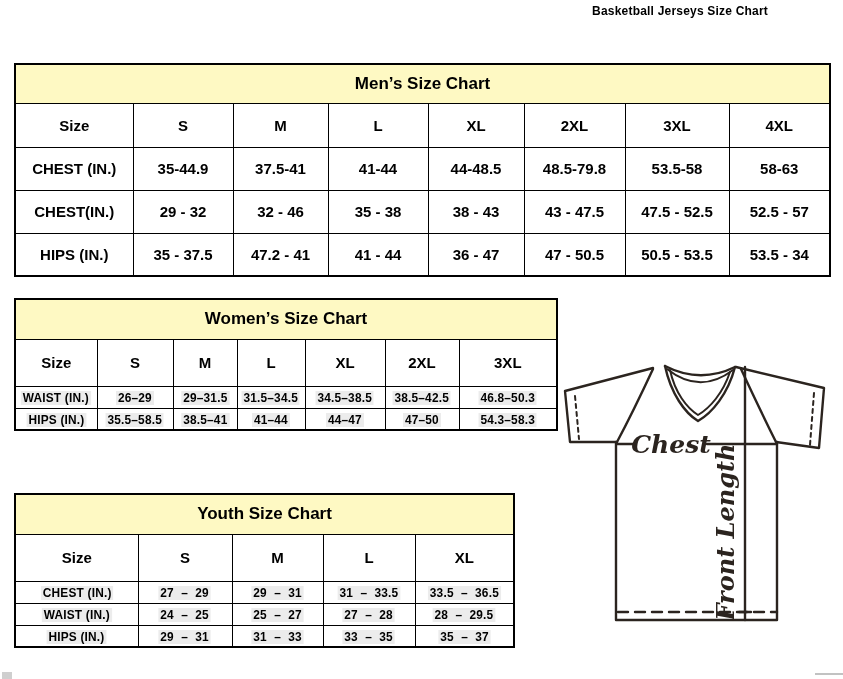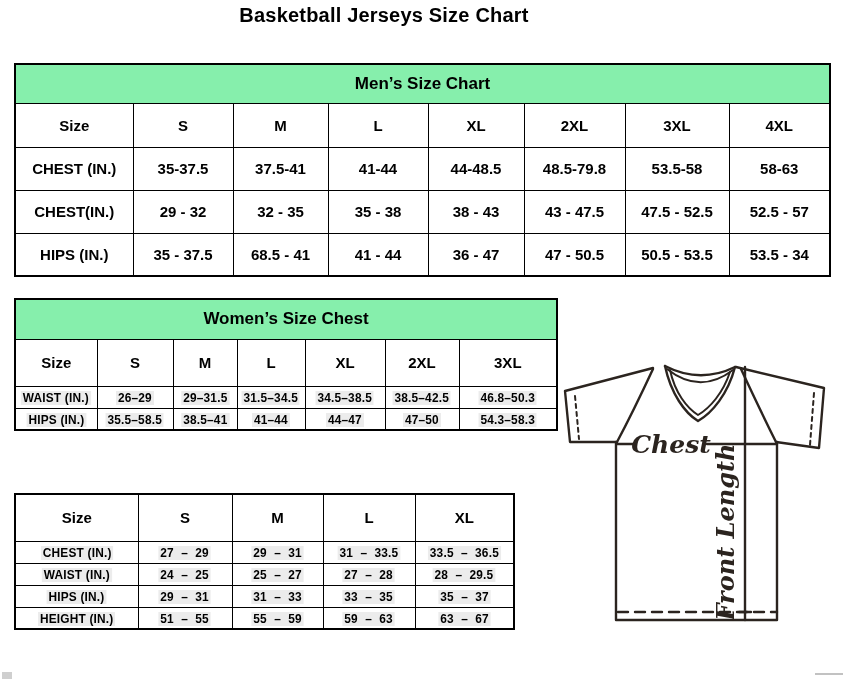--- a/index.html
+++ b/index.html
@@ -3,32 +3,32 @@
 <meta charset="utf-8">
 <style>
   * { margin:0; padding:0; box-sizing:border-box; }
   html,body { background:#ffffff; }
   body {
     width:843px; height:679px; position:relative; overflow:hidden;
     font-family:"Liberation Sans", sans-serif; color:#000;
   }
   .page-title {
     position:absolute; top:4px; left:0; width:768px;
-    text-align:center; font-size:20px; font-weight:bold; letter-spacing:0.2px;
+    text-align:right; font-size:12px; font-weight:bold; letter-spacing:0.2px;
   }
   table.size-table {
     position:absolute; border-collapse:collapse; table-layout:fixed;
     background:#fff; border:2px solid #000;
   }
   .size-table th, .size-table td {
     border:1.5px solid #000; text-align:center; vertical-align:middle;
     padding:0; overflow:hidden; white-space:nowrap;
   }
   .size-table th.band {
-    background:#86efac; font-size:17px; font-weight:bold; height:39px;
+    background:#fef9c3; font-size:17px; font-weight:bold; height:39px;
   }
   
   .mens { left:14px; top:63px; width:815px; }
   .mens tr.head td { height:44px; font-size:15px; font-weight:bold; }
   .mens tr.datarow td { height:43px; font-size:15px; font-weight:bold; }
   
   .womens { left:14px; top:298px; width:542px; }
   .youth  { left:14px; top:493px; width:499px; }
   .compact th.band { height:40px; }
   .compact tr.head td { height:47px; font-size:15px; font-weight:bold; }
@@ -79,42 +79,42 @@
         <td>S</td>
         <td>M</td>
         <td>L</td>
         <td>XL</td>
         <td>2XL</td>
         <td>3XL</td>
         <td>4XL</td>
       </tr>
       <tr class="datarow">
         <td><span class="hl">CHEST (IN.)</span></td>
-        <td><span class="hl">35-37.5</span></td>
+        <td><span class="hl">35-44.9</span></td>
         <td><span class="hl">37.5-41</span></td>
         <td><span class="hl">41-44</span></td>
         <td><span class="hl">44-48.5</span></td>
         <td><span class="hl">48.5-79.8</span></td>
         <td><span class="hl">53.5-58</span></td>
         <td><span class="hl">58-63</span></td>
       </tr>
       <tr class="datarow">
         <td><span class="hl">CHEST(IN.)</span></td>
         <td><span class="hl">29 - 32</span></td>
-        <td><span class="hl">32 - 35</span></td>
+        <td><span class="hl">32 - 46</span></td>
         <td><span class="hl">35 - 38</span></td>
         <td><span class="hl">38 - 43</span></td>
         <td><span class="hl">43 - 47.5</span></td>
         <td><span class="hl">47.5 - 52.5</span></td>
         <td><span class="hl">52.5 - 57</span></td>
       </tr>
       <tr class="datarow">
         <td><span class="hl">HIPS (IN.)</span></td>
         <td><span class="hl">35 - 37.5</span></td>
-        <td><span class="hl">68.5 - 41</span></td>
+        <td><span class="hl">47.2 - 41</span></td>
         <td><span class="hl">41 - 44</span></td>
         <td><span class="hl">36 - 47</span></td>
         <td><span class="hl">47 - 50.5</span></td>
         <td><span class="hl">50.5 - 53.5</span></td>
         <td><span class="hl">53.5 - 34</span></td>
       </tr>
     </tbody>
   </table>
 
 <table class="size-table womens compact">
@@ -122,21 +122,21 @@
       <col style="width: 82px;">
       <col style="width: 76px;">
       <col style="width: 64px;">
       <col style="width: 68px;">
       <col style="width: 80px;">
       <col style="width: 74px;">
       <col style="width: 98px;">
     </colgroup>
     <tbody>
       <tr>
-        <th colspan="7" class="band">Women’s Size Chest</th>
+        <th colspan="7" class="band">Women’s Size Chart</th>
       </tr>
       <tr class="head">
         <td>Size</td>
         <td>S</td>
         <td>M</td>
         <td>L</td>
         <td>XL</td>
         <td>2XL</td>
         <td>3XL</td>
       </tr>
@@ -163,20 +163,23 @@
 
 <table class="size-table youth compact">
     <colgroup>
       <col style="width: 123px;">
       <col style="width: 94px;">
       <col style="width: 91px;">
       <col style="width: 92px;">
       <col style="width: 99px;">
     </colgroup>
     <tbody>
+      <tr>
+        <th colspan="5" class="band">Youth Size Chart</th>
+      </tr>
       <tr class="head">
         <td>Size</td>
         <td>S</td>
         <td>M</td>
         <td>L</td>
         <td>XL</td>
       </tr>
       <tr class="datarow">
         <td><span class="hl">CHEST (IN.)</span></td>
         <td><span class="hl">27 – 29</span></td>
@@ -191,27 +194,20 @@
         <td><span class="hl">27 – 28</span></td>
         <td><span class="hl">28 – 29.5</span></td>
       </tr>
       <tr class="datarow">
         <td><span class="hl">HIPS (IN.)</span></td>
         <td><span class="hl">29 – 31</span></td>
         <td><span class="hl">31 – 33</span></td>
         <td><span class="hl">33 – 35</span></td>
         <td><span class="hl">35 – 37</span></td>
       </tr>
-      <tr class="datarow">
-        <td><span class="hl">HEIGHT (IN.)</span></td>
-        <td><span class="hl">51 – 55</span></td>
-        <td><span class="hl">55 – 59</span></td>
-        <td><span class="hl">59 – 63</span></td>
-        <td><span class="hl">63 – 67</span></td>
-      </tr>
     </tbody>
   </table>
 
 <div class="jersey-wrap">
   <svg width="285" height="268" viewBox="0 0 285 268" xmlns="http://www.w3.org/2000/svg" fill="none" stroke="#2b241f" stroke-width="2.4" stroke-linejoin="round" stroke-linecap="round">
 
     <path d="M61,82 L61,260 L222,260 L222,82"></path>
 
     <path d="M98,8 L10,31 L15,82 L62,82"></path>
 

